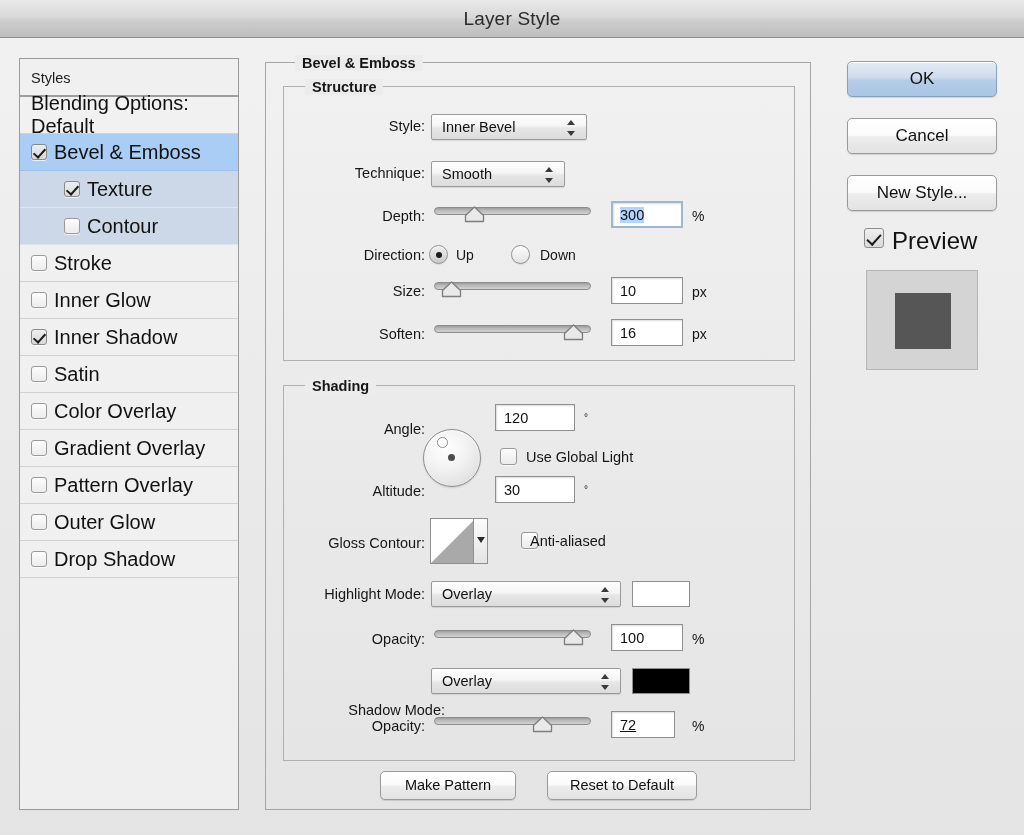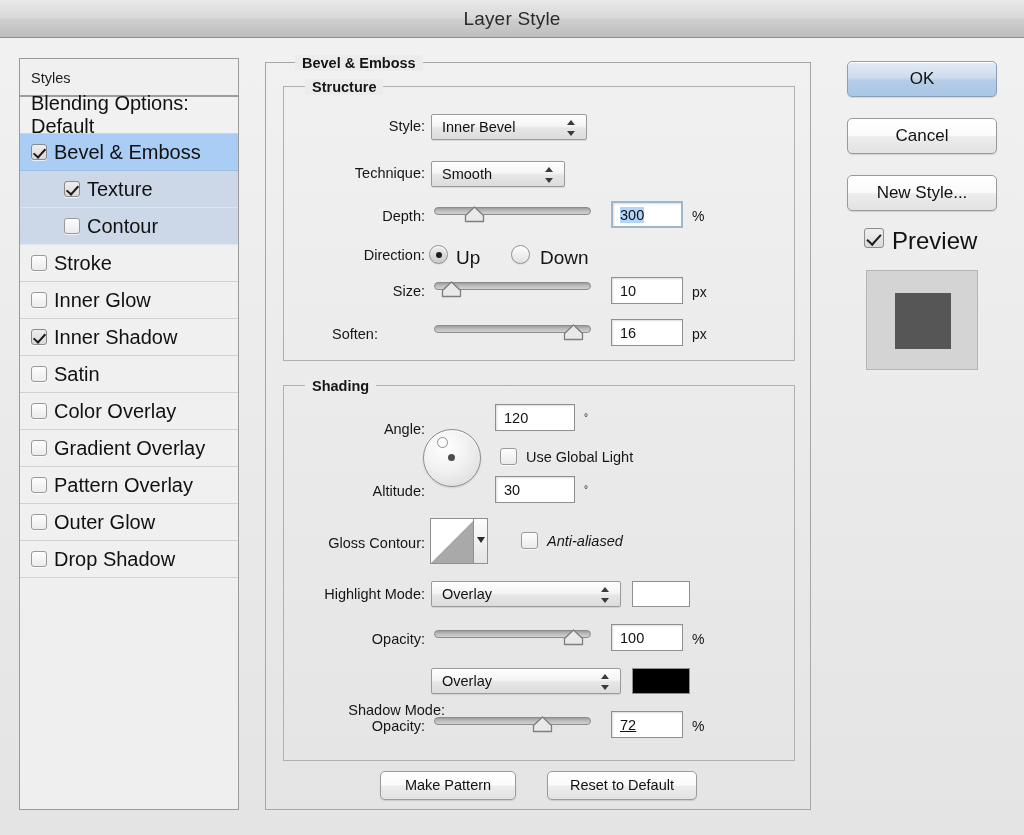--- a/index.html
+++ b/index.html
@@ -268,21 +268,21 @@
   .radio.on::after {
     content: "";
     position: absolute;
     left: 5.5px; top: 5.5px;
     width: 6px; height: 6px;
     border-radius: 50%;
     background: #1c1c1c;
   }
   .radio-label {
     position: absolute;
-    font-size: 19px;
+    font-size: 14px;
     color: #161616;
   }
 
   
   .icb {
     position: absolute;
     width: 17px; height: 17px;
     border: 1px solid #9a9a9a;
     border-radius: 3px;
     background: linear-gradient(to bottom, #fdfdfd, #ebebeb);
@@ -543,21 +543,21 @@
       <svg class="house" viewBox="0 0 21 17">
         <path d="M10.5 1 L19.5 9.5 L19.5 15.5 L1.5 15.5 L1.5 9.5 Z" fill="#e9e9e9" stroke="#7e7e7e" stroke-width="1.3" stroke-linejoin="round"></path>
       </svg>
     </div>
   </div>
   <div class="numfield" style="left:611px; top:277px; width:72px;">
     <span>10</span>
   </div>
   <div class="unit" style="left:692px; top:284px;">px</div>
 
-  <div class="row-label" style="left:285px; top:326px; width:140px;text-align:center;">Soften:</div>
+  <div class="row-label" style="left:285px; top:326px; width:140px;">Soften:</div>
   <div class="slider" style="left:434px; top:321px; width:157px;">
     <div class="track"></div>
     <div class="thumb" id="soften-thumb" style="left: 129.2px;">
       <svg class="house" viewBox="0 0 21 17">
         <path d="M10.5 1 L19.5 9.5 L19.5 15.5 L1.5 15.5 L1.5 9.5 Z" fill="#e9e9e9" stroke="#7e7e7e" stroke-width="1.3" stroke-linejoin="round"></path>
       </svg>
     </div>
   </div>
   <div class="numfield" style="left:611px; top:319px; width:72px;">
     <span>16</span>
@@ -585,21 +585,21 @@
     <span>30</span>
   </div>
   <div class="deg" style="left:584px; top:484px;">°</div>
 
   <div class="row-label" style="left:265px; top:535px; width:160px;">Gloss Contour:</div>
   <div class="contour-swatch" style="left:430px; top:518px;">
     <div class="graph"></div>
     <div class="drop"></div>
   </div>
   <div class="icb" style="left:521px; top:532px;"></div>
-  <div class="icb-label" style="left:547px; top:533px;font-style:italic;">Anti-aliased</div>
+  <div class="icb-label" style="left:530px; top:533px;">Anti-aliased</div>
 
   <div class="row-label" style="left:265px; top:586px; width:160px;">Highlight Mode:</div>
   <div class="popup" style="left:431px; top:581px; width:190px;">
     <span>Overlay</span>
     <span class="arrows"></span>
   </div>
   <div class="color-swatch" id="highlight-color" style="left: 632px; top: 581px; background: rgb(255, 255, 255);"></div>
 
   <div class="row-label" style="left:285px; top:631px; width:140px;">Opacity:</div>
   <div class="slider" style="left:434px; top:626px; width:157px;">
@@ -624,21 +624,21 @@
 
   <div class="row-label" style="left:285px; top:718px; width:140px;">Opacity:</div>
   <div class="slider" style="left:434px; top:713px; width:157px;">
     <div class="track"></div>
     <div class="thumb" id="sh-op-thumb" style="left: 97.92px;">
       <svg class="house" viewBox="0 0 21 17">
         <path d="M10.5 1 L19.5 9.5 L19.5 15.5 L1.5 15.5 L1.5 9.5 Z" fill="#e9e9e9" stroke="#7e7e7e" stroke-width="1.3" stroke-linejoin="round"></path>
       </svg>
     </div>
   </div>
-  <div class="numfield" style="left:611px; top:711px; width:72px;text-decoration:underline;">
+  <div class="numfield" style="left:611px; top:711px; width:64px;text-decoration:underline;">
     <span>72</span>
   </div>
   <div class="unit" style="left:692px; top:718px;">%</div>
 
   <div class="btn small" style="left:380px; top:771px; width:136px;">Make Pattern</div>
   <div class="btn small" style="left:547px; top:771px; width:150px;">Reset to Default</div>
 
   <div class="btn wide-right default-btn" style="left:847px; top:61px;">OK</div>
   <div class="btn wide-right" style="left:847px; top:118px;">Cancel</div>
   <div class="btn wide-right" style="left:847px; top:175px;">New Style...</div>

